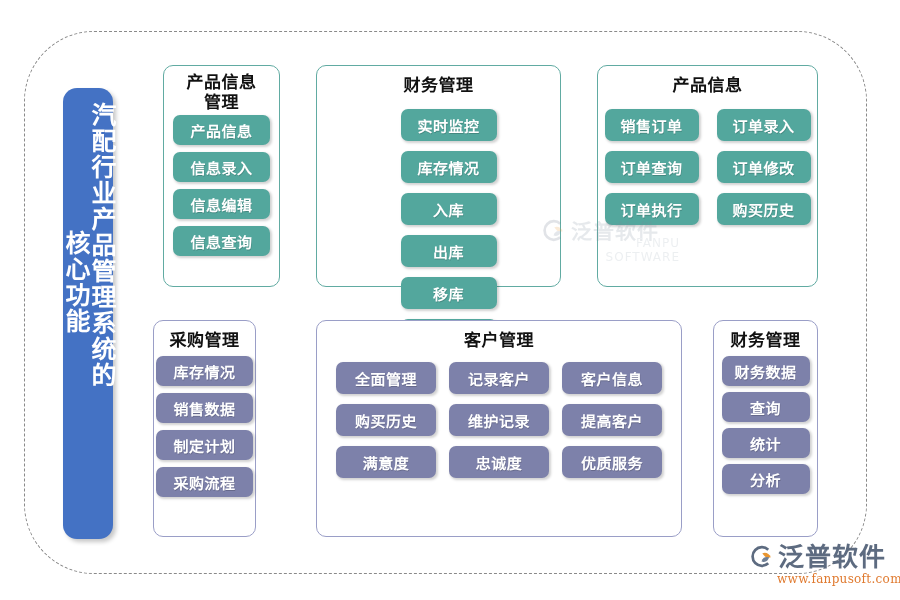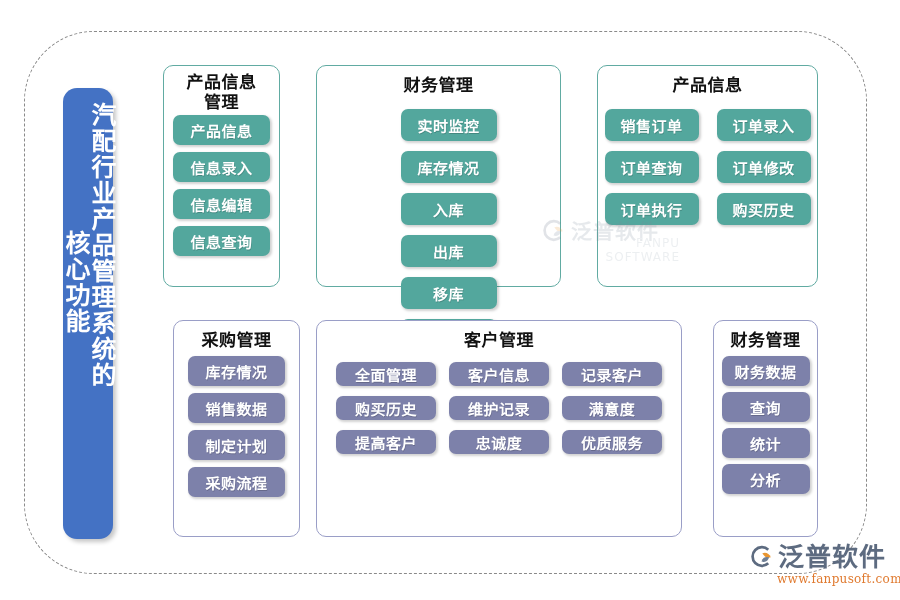--- a/index.html
+++ b/index.html
@@ -124,28 +124,28 @@
   #card-inventory { left: 316px; top: 65px; width: 245px; height: 222px; }
   #card-inventory .chips { padding: 14px 0 0 0; gap: 10px 14px; width: 100%; }
   #card-inventory .chip { width: 96px; height: 32px; margin-left: 20px; }
 
   
   #card-sales { left: 597px; top: 65px; width: 221px; height: 222px; }
   #card-sales .chips { padding: 14px 0 0 0; gap: 10px 18px; width: 100%; }
   #card-sales .chip { width: 94px; height: 32px; }
 
   
-  #card-purchase { left: 173px; top: 320px; width: 127px; height: 217px; }
+  #card-purchase { left: 153px; top: 320px; width: 103px; height: 217px; }
   #card-purchase .chips { padding: 6px 0 0 0; gap: 7px; width: 100%; }
   #card-purchase .chip { width: 97px; height: 30px; }
 
   
   #card-customer { left: 316px; top: 320px; width: 366px; height: 217px; }
   #card-customer .chips { padding: 12px 0 0 0; gap: 10px 13px; width: 100%; }
-  #card-customer .chip { width: 100px; height: 24px; }
+  #card-customer .chip { width: 100px; height: 32px; }
 
   
   #card-finance { left: 713px; top: 320px; width: 105px; height: 217px; }
   #card-finance .chips { padding: 6px 0 0 0; gap: 6px; width: 100%; align-items: center; }
   #card-finance .chip { width: 88px; height: 30px; }
 
   
   .wm-center {
     position: absolute;
     left: 540px;
@@ -270,26 +270,26 @@
       <div class="chip purple">销售数据</div>
       <div class="chip purple">制定计划</div>
       <div class="chip purple">采购流程</div>
     </div>
   </div>
 
   <div class="card purple" id="card-customer">
     <div class="card-title">客户管理</div>
     <div class="chips">
       <div class="chip purple">全面管理</div>
+      <div class="chip purple">记录客户</div>
       <div class="chip purple">客户信息</div>
-      <div class="chip purple">记录客户</div>
       <div class="chip purple">购买历史</div>
       <div class="chip purple">维护记录</div>
+      <div class="chip purple">提高客户</div>
       <div class="chip purple">满意度</div>
-      <div class="chip purple">提高客户</div>
       <div class="chip purple">忠诚度</div>
       <div class="chip purple">优质服务</div>
     </div>
   </div>
 
   <div class="card purple" id="card-finance">
     <div class="card-title">财务管理</div>
     <div class="chips">
       <div class="chip purple">财务数据</div>
       <div class="chip purple">查询</div>

